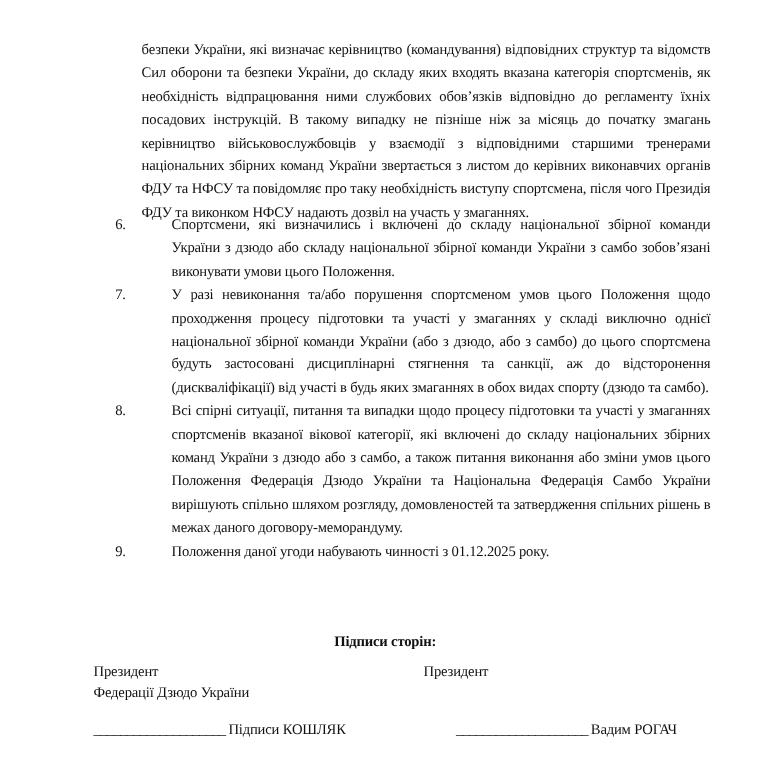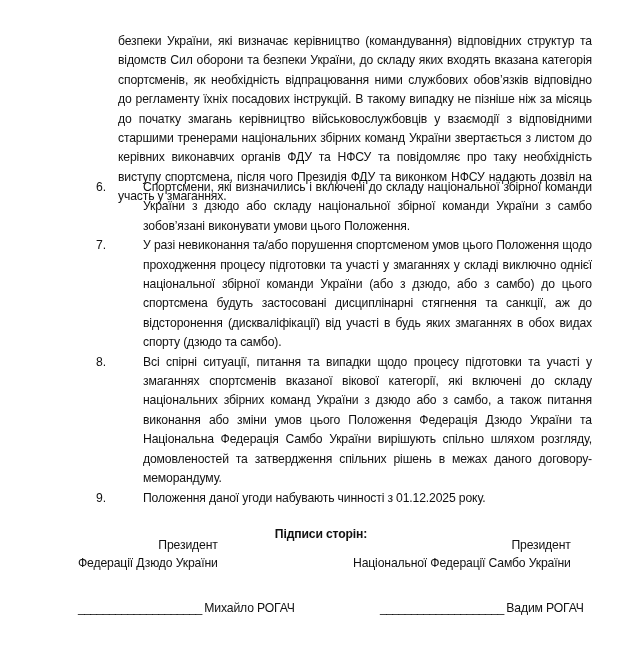--- a/index.html
+++ b/index.html
@@ -13,21 +13,21 @@
     position: relative;
     overflow: hidden;
     font-family: "Liberation Sans", sans-serif;
     color: #111111;
     font-size: 12.2px;
     letter-spacing: -0.15px;
   }
   .page {
     position: absolute;
     left: 0; top: 0;
-    width: 642px; height: 652px;
+    width: 642px; height: 652px; font-family: Liberation Serif, serif;
   }
   .para {
     position: absolute;
     left: 118px;
     width: 474px;
     line-height: 19.4px;
     text-align: justify;
   }
   .cont {
     top: 32px;
@@ -62,23 +62,22 @@
     left: 0;
     width: 642px;
     top: 487px;
     text-align: center;
     font-weight: bold;
     font-size: 12.2px;
     margin-top: 40px;
   }
   .sig-col {
     position: absolute;
-    top: 536px;
+    top: 550px;
     line-height: 18px;
-    text-align: right;
   }
   .sig-col.left { left: 78px; }
   .sig-col.right { left: 353px; }
   .sig-line {
     position: absolute;
     top: 601px;
     white-space: nowrap;
     letter-spacing: -0.6px;
   }
   .sig-line.left { left: 78px; }
@@ -113,26 +112,25 @@
 
   <div class="sig-heading">Підписи сторін:</div>
 
   <div class="sig-col left">
     <div>Президент</div>
     <div>Федерації Дзюдо України</div>
   </div>
 
   <div class="sig-col right">
     <div>Президент</div>
-    <div>Національної Федерації Самбо України</div>
   </div>
 
   <div class="sig-line left">
     <span>____________________</span>
-    <span class="sig-name"> Михайло РОГАЧ</span>
+    <span class="sig-name"> Підписи КОШЛЯК</span>
   </div>
 
   <div class="sig-line right">
     <span>____________________</span>
     <span class="sig-name"> Вадим РОГАЧ</span>
   </div>
 
 </div>
 
 </body></html>

